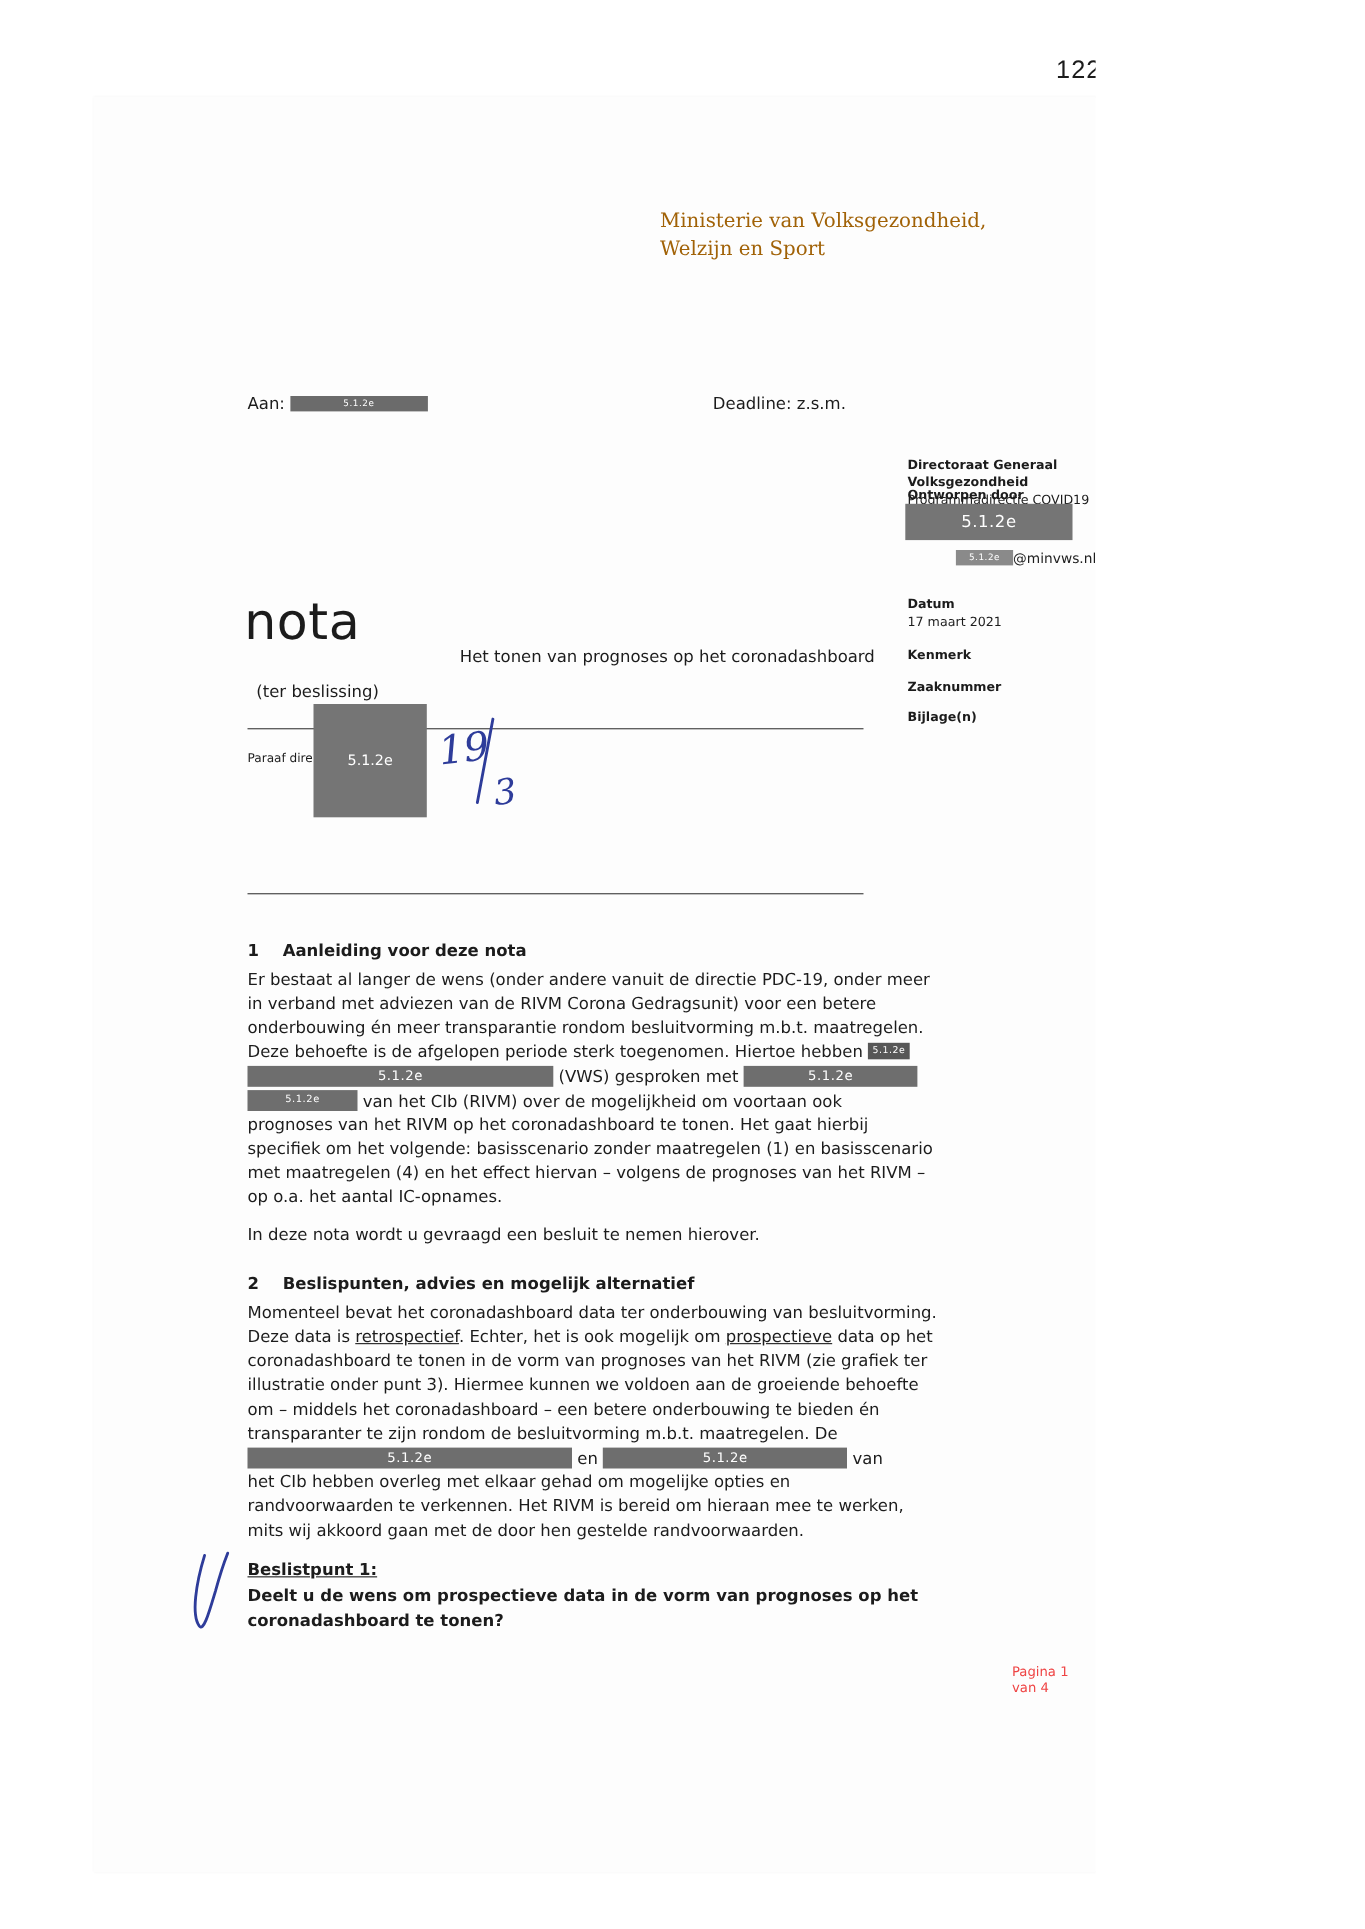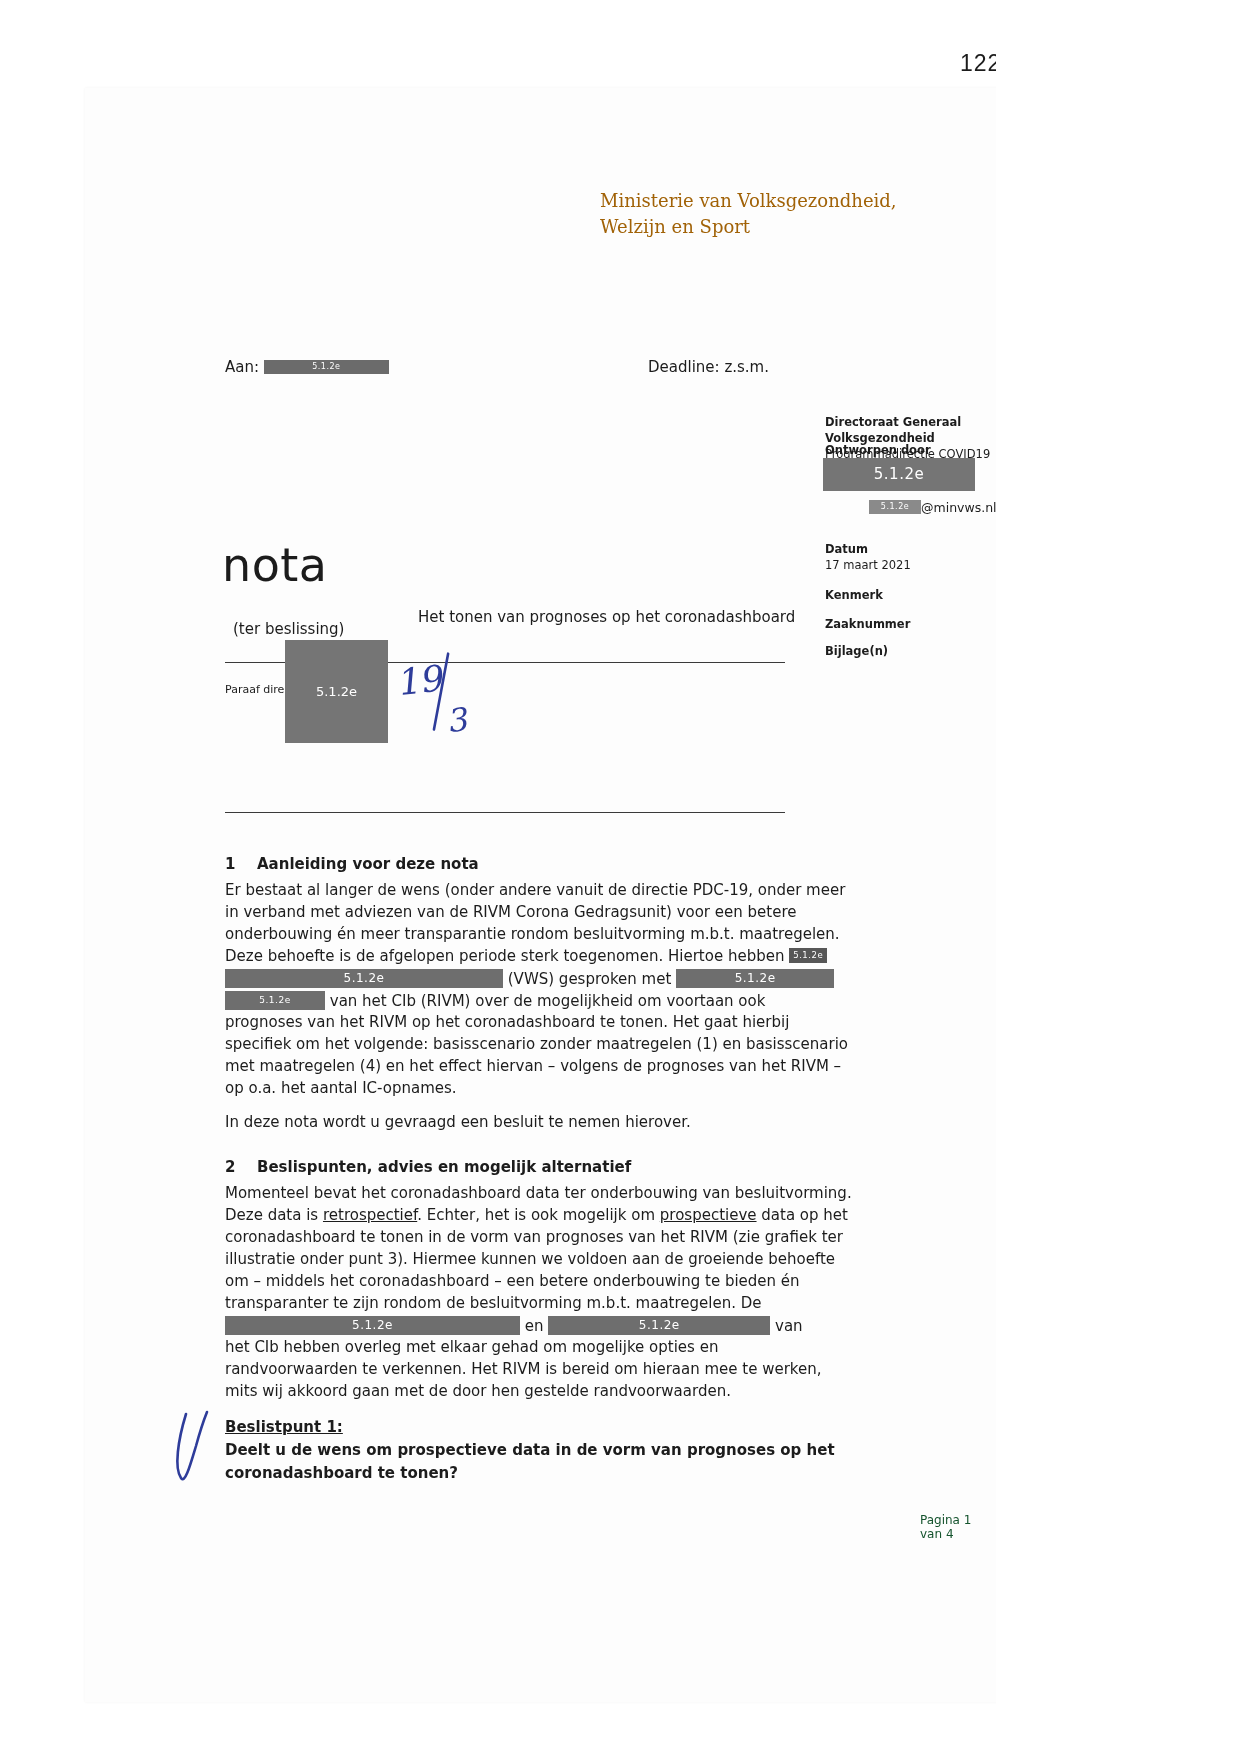--- a/index.html
+++ b/index.html
@@ -31,42 +31,42 @@
   }
   .redact.mailbox { width:52px; height:14px; line-height:14px; font-size:8px; background:#8a8a8a; vertical-align:-2px; }
 
   
   .sb { left:825px; width:200px; font-size:11.5px; line-height:16px; }
   .sb b { font-weight:bold; }
 
   
   .nota { left:222px; top:538px; font-size:46px; font-weight:500; letter-spacing:0.5px; }
   .sub-left  { left:233px; top:620px; font-size:15px; }
-  .sub-right { left:418px; top:608px; font-size:15px; }
+  .sub-right { left:418px; top:588px; font-size:15px; }
   .rule { height:0; border-top:1.6px solid #3a3a3a; width:560px; left:225px; }
   .paraaf-label { left:225px; top:683px; font-size:11px; z-index:1; }
   .paraaf-box {
     left:285px; top:640px; width:103px; height:103px; background:#757575; color:#fff;
     font-size:13px; text-align:center; line-height:103px; z-index:2;
   }
   .handwriting { color:#2e3c9a; }
 
   
   .sec { left:225px; width:620px; font-size:15px; }
   .sec-head { font-weight:bold; font-size:15px; height:26px; white-space:nowrap; }
   .sec-head .num { display:inline-block; width:32px; }
   .tl { height:22px; white-space:nowrap; }
   .ul { text-decoration:underline; }
   .closing-line { left:225px; top:1113px; font-size:15px; }
 
   .beslispunt { left:225px; width:620px; top:1418px; font-size:15px; font-weight:bold; }
   .beslispunt .bp-head { text-decoration:underline; height:23px; }
   .beslispunt .bp-line { height:23px; white-space:nowrap; }
 
-  .footer { left:920px; top:1513px; font-size:12px; color:#14532d; }
+  .footer { left:920px; top:1513px; font-size:12px; color:#ef4444; }
 </style>
 </head>
 <body>
 
 <div class="page">
   <div class="paper"></div>
 
   <div class="abs doc-number">1226540</div>
 
   <div class="abs ministry">

